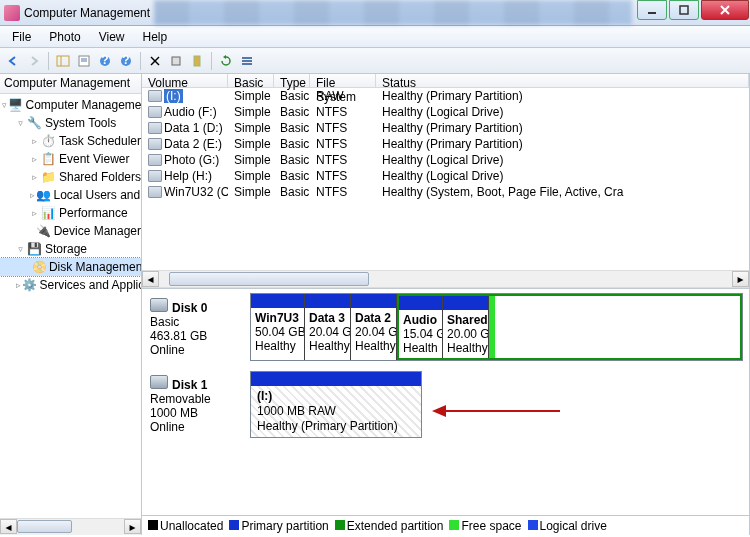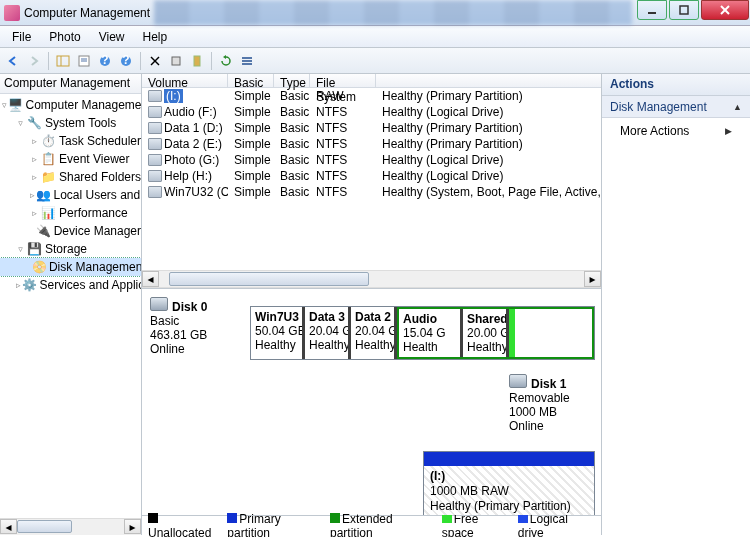--- a/index.html
+++ b/index.html
@@ -53,31 +53,31 @@
 .hscroll .track{flex:1;position:relative;height:16px;}
 .hscroll .thumb{position:absolute;left:10px;width:200px;height:14px;top:1px;background:linear-gradient(to bottom,#eef3fa,#d0dae8);border:1px solid #9ab;border-radius:2px;}
 
 
 .diskmap { flex:1; overflow:auto; background:#fff; border-top:1px solid #c0c8d0;}
 .disk { display:flex; margin:4px 6px 10px 6px; gap:14px;align-items:flex-end;}
 .disk-info { width:88px; padding:4px 2px; }
 .disk-info .dicon{width:18px;height:14px;background:linear-gradient(to bottom,#dfe7ef,#9aa8b8);border:1px solid #77838f;display:inline-block;margin-right:4px;border-radius:2px;}
 .disk-info .dname{font-weight:bold;}
 .disk-parts { flex:1; display:flex; border:1px solid #7a8694;}
-.part { border-right:3px solid #404040; display:flex; flex-direction:row; min-width:0;}
+.part { border-right:1px solid #404040; display:flex; flex-direction:column; min-width:0;}
 .part:last-child{border-right:none;}
 .part .cap { height:14px; background:#1030d0;}
 .part .body { padding:3px 4px; font-size:11px; line-height:14px; overflow:hidden; white-space:nowrap;}
 .green-wrap { border:2px solid #109010; display:flex; flex:1;}
 .free-sliver{width:6px;background:#30e030;}
 
 .disk1-part { border:1px solid #7a8694; width:172px; }
 .disk1-part .cap{height:14px;background:#1030d0;}
 .disk1-part .body{ padding:3px 6px; font-size:11px; line-height:15px; background: repeating-linear-gradient(45deg,#fff,#fff 4px,#e8e8e8 4px,#e8e8e8 6px);}
-.arrow { position:relative;flex-direction:column;}
+.arrow { position:relative;}
 .arrow svg{position:absolute; left:180px; top:26px;}
 
 
 .legend { height:20px; border-top:1px solid #c0c8d0; display:flex; align-items:center; gap:6px; padding:0 6px; font-size:11px; background:#fff;}
 .legend .sw{width:10px;height:10px;display:inline-block;margin-right:2px;}
 
 
 .tree-scroll { height:17px; border-top:1px solid #ddd; background:#f0f0f0; display:flex;}
 .tree-scroll .arr{width:17px;height:15px;background:linear-gradient(to bottom,#f8f8f8,#e4e4e4);border:1px solid #bfbfbf;display:flex;align-items:center;justify-content:center;}
 .tree-scroll .track{flex:1;position:relative;}
@@ -267,20 +267,21 @@
     </div>
     </div>
   </div>
 
   <div class="center">
     <div class="vol-head">
       <div class="vh volume">Volume</div>
       <div class="vh layout">Basic</div>
       <div class="vh type">Type</div>
       <div class="vh fs">File System</div>
+      <div class="vh status">Status</div>
     </div>
     <div class="vol-body">
       <div class="vrow sel">
           <div class="vc volume">
             <span class="vicon"></span>
             <span class="lab">(I:)</span>
           </div>
           <div class="vc layout">Simple</div>
           <div class="vc type">Basic</div>
           <div class="vc fs">RAW</div>
@@ -371,21 +372,21 @@
             </div>
           <div class="part" style="width:46px;">
               <div class="cap"></div>
               <div class="body"><b>Data 3</b><br><span>20.04 G</span><br><span>Healthy</span></div>
             </div>
           <div class="part" style="width:46px;">
               <div class="cap"></div>
               <div class="body"><b>Data 2</b><br><span>20.04 G</span><br><span>Healthy</span></div>
             </div>
           <div class="green-wrap">
-            <div class="part" style="width:64px;">
+            <div class="part" style="width:44px;">
                 <div class="cap"></div>
                 <div class="body"><b>Audio</b><br><span>15.04 G</span><br><span>Health</span></div>
               </div>
             <div class="part" style="width:46px;">
                 <div class="cap"></div>
                 <div class="body"><b>Shared</b><br><span>20.00 G</span><br><span>Healthy</span></div>
               </div>
             <div class="free-sliver"></div>
           </div>
         </div>
@@ -413,24 +414,13 @@
 
     <div class="legend">
       <span><span class="sw" style="background:#000;"></span><span>Unallocated</span></span>
       <span><span class="sw" style="background:#1030d0;"></span><span>Primary partition</span></span>
       <span><span class="sw" style="background:#109010;"></span><span>Extended partition</span></span>
       <span><span class="sw" style="background:#30e030;"></span><span>Free space</span></span>
       <span><span class="sw" style="background:#2048e8;"></span><span>Logical drive</span></span>
     </div>
   </div>
 
-  <div class="actions">
-    <div class="ah">Actions</div>
-    <div class="asel">
-        <span>Disk Management</span>
-        <span class="chev">▲</span>
-      </div>
-    <div class="amore">
-        <span>More Actions</span>
-        <span class="chev">▶</span>
-      </div>
-  </div>
 </div>
 
 </body></html>

